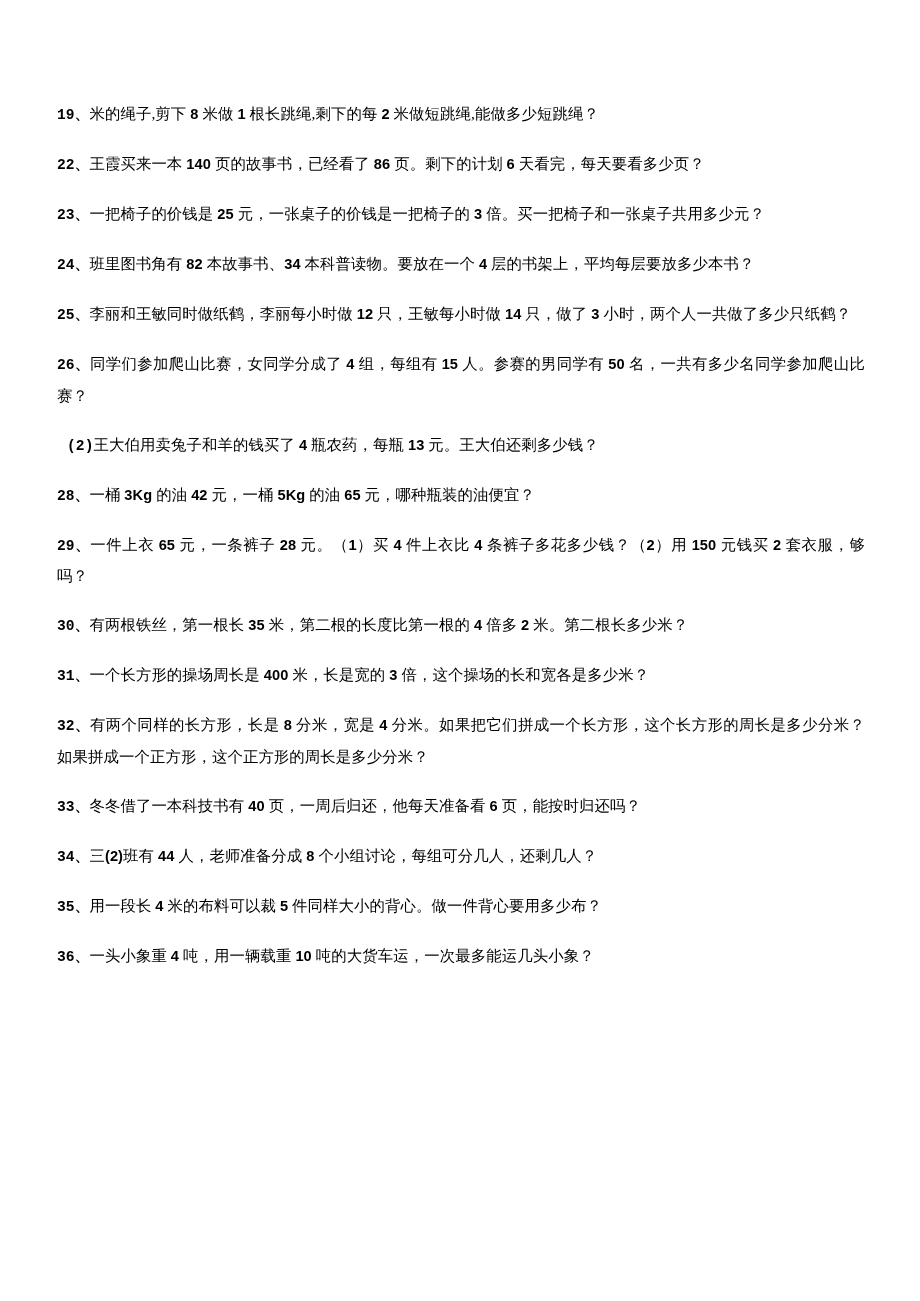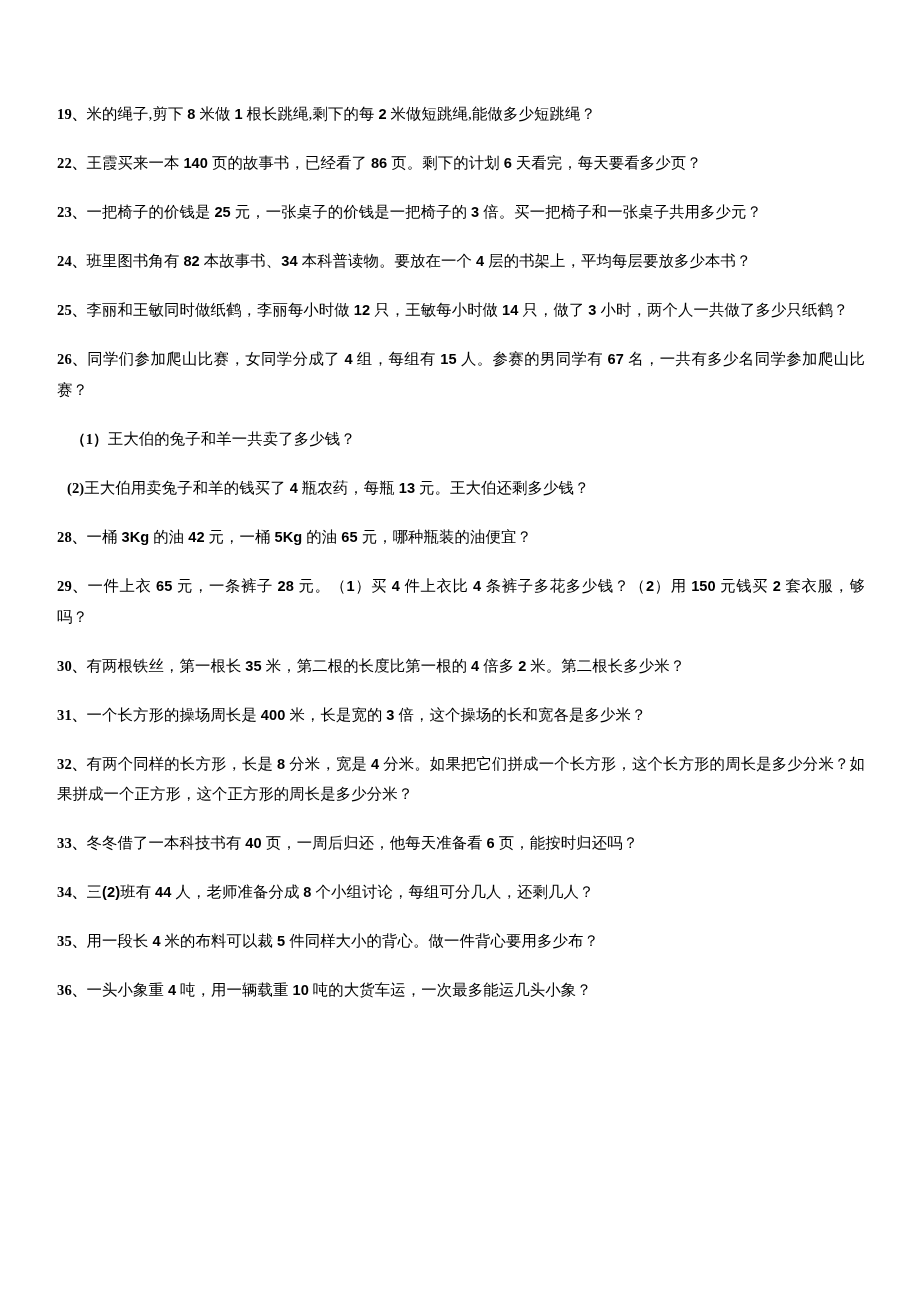--- a/index.html
+++ b/index.html
@@ -40,42 +40,41 @@
   .q.sub1 {
     text-indent: 14px;
     margin-bottom: 19px;
   }
   .q.sub2 {
     text-indent: 10px;
   }
 
   .num {
     font-weight: bold;
-    font-family: Liberation Serif, serif;
+    font-family: Liberation Mono, monospace;
     font-size: 14.6px;
   }
   .b {
     font-weight: bold;
     font-family: "Liberation Sans", "DejaVu Sans", sans-serif;
     font-size: 14.6px;
   }
   .cjk { font-family: "Liberation Serif", "DejaVu Serif", serif; }
 </style>
 </head>
 <body>
 
 <div id="page">
   <div class="qlist">
       <p class="q"><span class="num">19、</span><span class="cjk">米的绳子,剪下 <span class="b">8</span> 米做 <span class="b">1</span> 根长跳绳,剩下的每 <span class="b">2</span> 米做短跳绳,能做多少短跳绳？</span></p>
       <p class="q"><span class="num">22、</span><span class="cjk">王霞买来一本 <span class="b">140</span> 页的故事书，已经看了 <span class="b">86</span> 页。剩下的计划 <span class="b">6</span> 天看完，每天要看多少页？</span></p>
       <p class="q"><span class="num">23、</span><span class="cjk">一把椅子的价钱是 <span class="b">25</span> 元，一张桌子的价钱是一把椅子的 <span class="b">3</span> 倍。买一把椅子和一张桌子共用多少元？</span></p>
       <p class="q"><span class="num">24、</span><span class="cjk">班里图书角有 <span class="b">82</span> 本故事书、<span class="b">34</span> 本科普读物。要放在一个 <span class="b">4</span> 层的书架上，平均每层要放多少本书？</span></p>
       <p class="q"><span class="num">25、</span><span class="cjk">李丽和王敏同时做纸鹤，李丽每小时做 <span class="b">12</span> 只，王敏每小时做 <span class="b">14</span> 只，做了 <span class="b">3</span> 小时，两个人一共做了多少只纸鹤？</span></p>
-      <p class="q"><span class="num">26、</span><span class="cjk">同学们参加爬山比赛，女同学分成了 <span class="b">4</span> 组，每组有 <span class="b">15</span> 人。参赛的男同学有 <span class="b">67</span> 名，一共有多少名同学参加爬山比赛？</span></p>
-      <p class="q sub1"><span class="num">（1）</span><span class="cjk">王大伯的兔子和羊一共卖了多少钱？</span></p>
+      <p class="q"><span class="num">26、</span><span class="cjk">同学们参加爬山比赛，女同学分成了 <span class="b">4</span> 组，每组有 <span class="b">15</span> 人。参赛的男同学有 <span class="b">50</span> 名，一共有多少名同学参加爬山比赛？</span></p>
       <p class="q sub2"><span class="num">(2)</span><span class="cjk">王大伯用卖兔子和羊的钱买了 <span class="b">4</span> 瓶农药，每瓶 <span class="b">13</span> 元。王大伯还剩多少钱？</span></p>
       <p class="q"><span class="num">28、</span><span class="cjk">一桶 <span class="b">3Kg</span> 的油 <span class="b">42</span> 元，一桶 <span class="b">5Kg</span> 的油 <span class="b">65</span> 元，哪种瓶装的油便宜？</span></p>
       <p class="q"><span class="num">29、</span><span class="cjk">一件上衣 <span class="b">65</span> 元，一条裤子 <span class="b">28</span> 元。（<span class="b">1</span>）买 <span class="b">4</span> 件上衣比 <span class="b">4</span> 条裤子多花多少钱？（<span class="b">2</span>）用 <span class="b">150</span> 元钱买 <span class="b">2</span> 套衣服，够吗？</span></p>
       <p class="q"><span class="num">30、</span><span class="cjk">有两根铁丝，第一根长 <span class="b">35</span> 米，第二根的长度比第一根的 <span class="b">4</span> 倍多 <span class="b">2</span> 米。第二根长多少米？</span></p>
       <p class="q"><span class="num">31、</span><span class="cjk">一个长方形的操场周长是 <span class="b">400</span> 米，长是宽的 <span class="b">3</span> 倍，这个操场的长和宽各是多少米？</span></p>
       <p class="q"><span class="num">32、</span><span class="cjk">有两个同样的长方形，长是 <span class="b">8</span> 分米，宽是 <span class="b">4</span> 分米。如果把它们拼成一个长方形，这个长方形的周长是多少分米？如果拼成一个正方形，这个正方形的周长是多少分米？</span></p>
       <p class="q"><span class="num">33、</span><span class="cjk">冬冬借了一本科技书有 <span class="b">40</span> 页，一周后归还，他每天准备看 <span class="b">6</span> 页，能按时归还吗？</span></p>
       <p class="q"><span class="num">34、</span><span class="cjk">三<span class="b">(</span><span class="b">2</span><span class="b">)</span>班有 <span class="b">44</span> 人，老师准备分成 <span class="b">8</span> 个小组讨论，每组可分几人，还剩几人？</span></p>
       <p class="q"><span class="num">35、</span><span class="cjk">用一段长 <span class="b">4</span> 米的布料可以裁 <span class="b">5</span> 件同样大小的背心。做一件背心要用多少布？</span></p>
       <p class="q"><span class="num">36、</span><span class="cjk">一头小象重 <span class="b">4</span> 吨，用一辆载重 <span class="b">10</span> 吨的大货车运，一次最多能运几头小象？</span></p>

